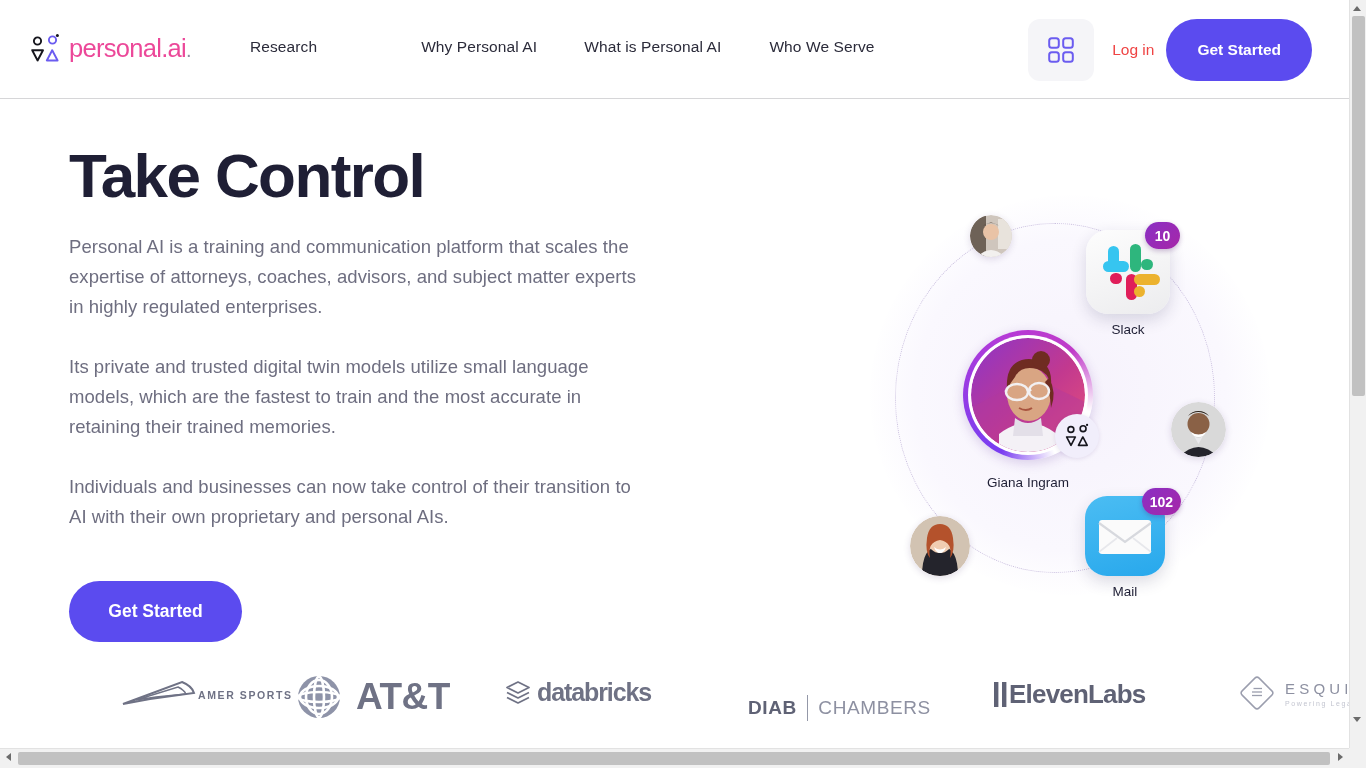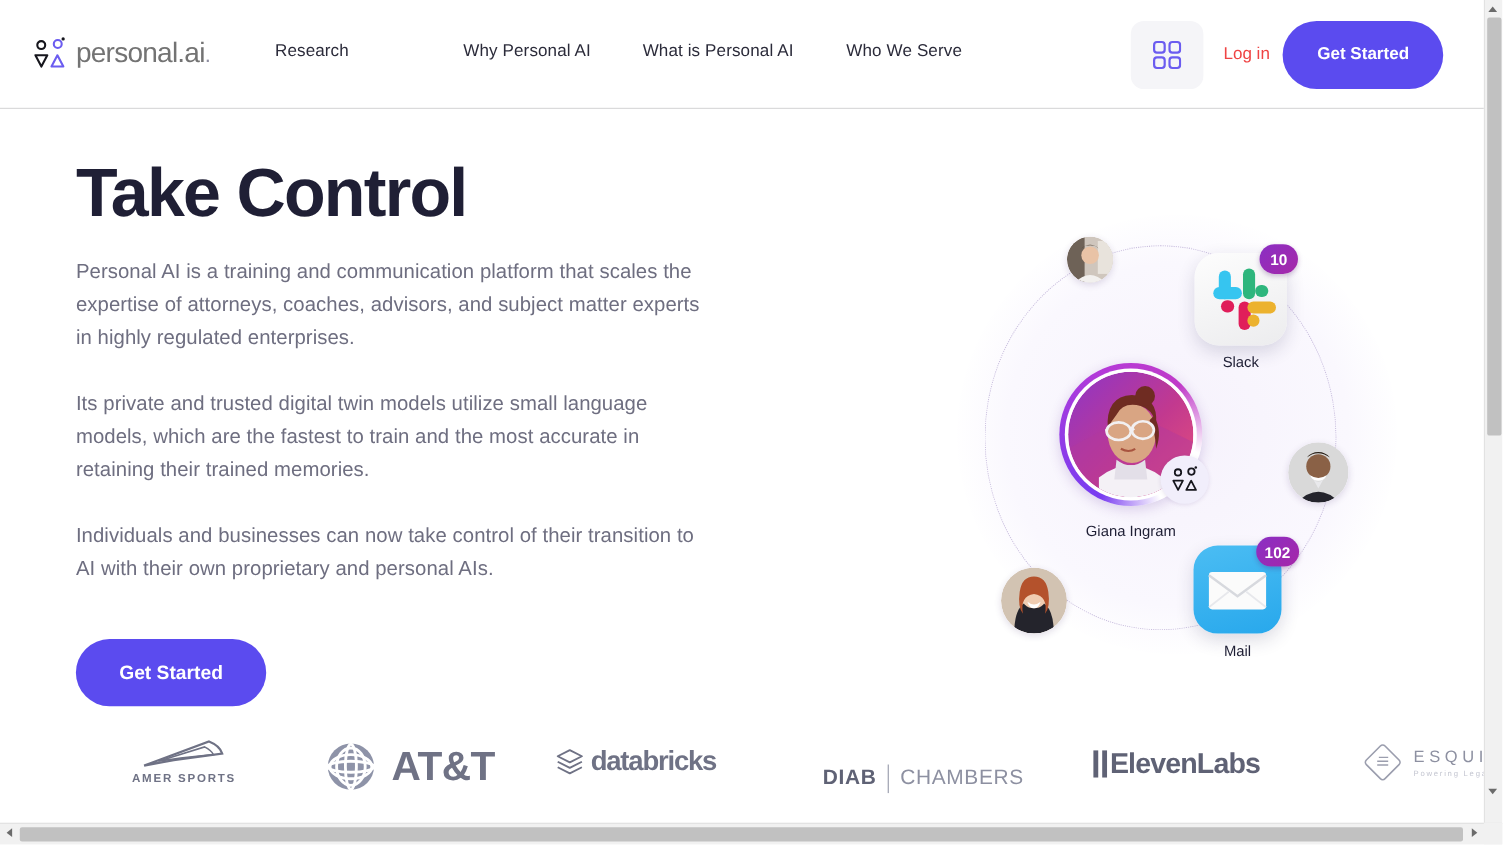--- a/index.html
+++ b/index.html
@@ -35,21 +35,21 @@
     position: absolute; left: 30px; top: 33px;
     display: flex; align-items: center; gap: 9px;
     cursor: pointer;
   }
   .logo-mark { width: 30px; height: 32px; display: block; }
   .logo-word {
     font-size: 25.5px; font-weight: 500; letter-spacing: -0.7px;
     color: #16161d; line-height: 1;
     white-space: nowrap;
   }
-  .logo-word .dotai { color: #737373; }
+  .logo-word .dotai { color: #ec4899; }
   .logo-word .tail { color: #8d8da0; font-size: 20px; }
 
   .nav {
     position: absolute; left: 250px; top: 38px;
     display: flex; align-items: center;
   }
   .nav-item {
     font-size: 15.5px; color: #2b2b3a; letter-spacing: 0.1px;
     white-space: nowrap; cursor: pointer;
   }
@@ -409,21 +409,21 @@
             <path d="M16.8 27.5 H27.6 L22.2 17.2 Z" fill="none" stroke="#16161d" stroke-width="2" stroke-linejoin="round"></path>
           </svg>
         </div>
         <div class="node-label" style="top:145px; left:65px;">Giana Ingram</div>
       </div>
     </div>
 
     <div class="logo-strip">
 
       <div class="brand" style="left:120px;">
-        <div style="display:flex;flex-direction:column;align-items:center;">
+        <div style="display:flex;flex-direction:row;align-items:center;">
           <svg width="78" height="26" viewBox="0 0 78 26">
             <path d="M3 24 L62 2 Q72 6 74 13 L30 19 Z" fill="none" stroke="#6f7285" stroke-width="2"></path>
             <path d="M16 20 L58 7 Q64 10 66 14 L36 17 Z" fill="none" stroke="#6f7285" stroke-width="1.4"></path>
           </svg>
           <span class="brand-txt" style="font-size:10.5px;letter-spacing:1.6px;margin-top:4px;">AMER SPORTS</span>
         </div>
       </div>
 
       <div class="brand" style="left:296px; top:14px;">
         <svg width="46" height="46" viewBox="0 0 46 46">

